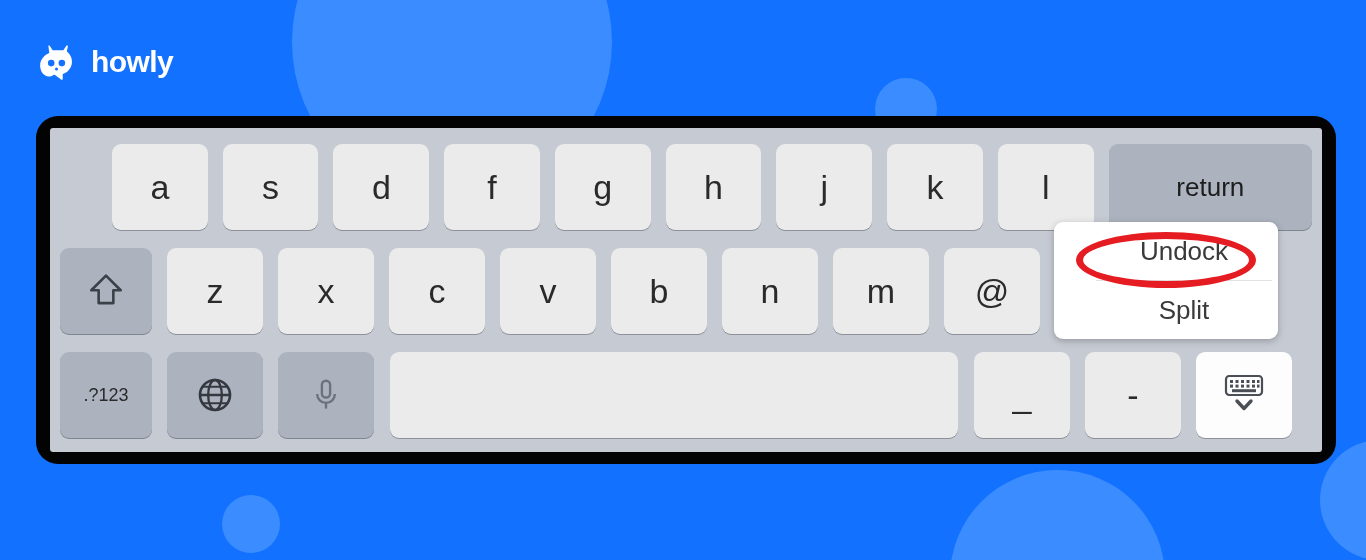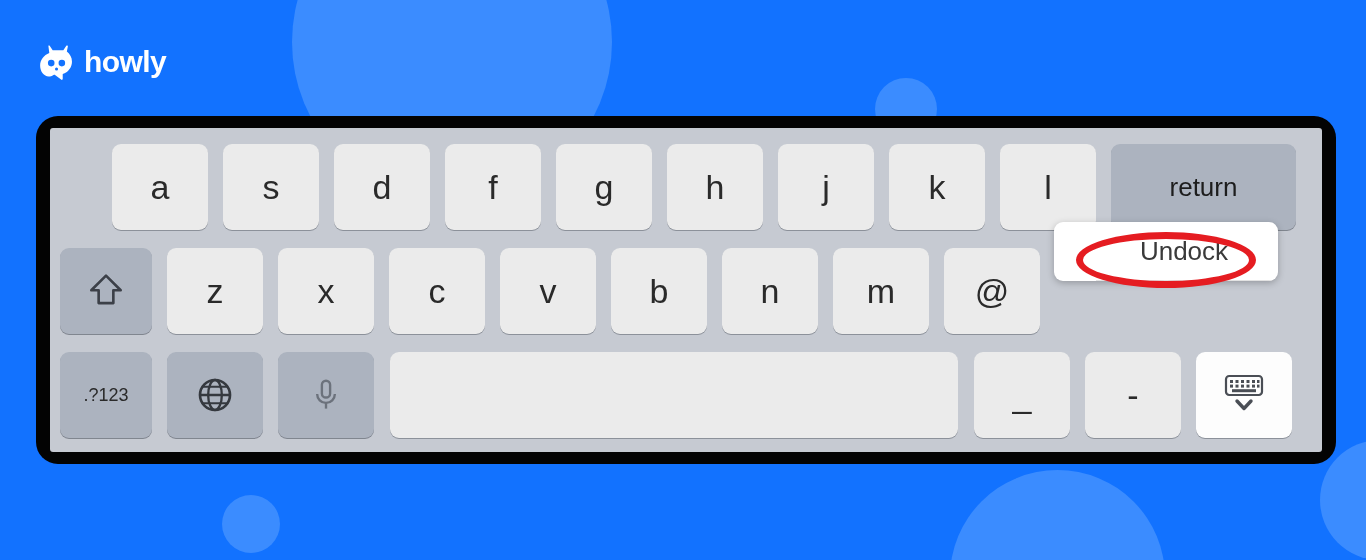--- a/index.html
+++ b/index.html
@@ -27,21 +27,21 @@
   .blob-bot-left { left: 222px;  top: 495px;  width: 58px;  height: 58px;  }
   .blob-bot-right{ left: 950px;  top: 470px;  width: 215px; height: 215px; }
   .blob-far-right{ left: 1320px; top: 440px;  width: 120px; height: 120px; }
 
   
   .logo {
     position: absolute;
     left: 36px; top: 40px;
     display: flex;
     align-items: center;
-    gap: 4px;
+    gap: 11px;
   }
   .logo-mark { width: 44px; height: 44px; display: block; }
   .logo-text {
     color: #ffffff;
     font-size: 30px;
     font-weight: bold;
     letter-spacing: -0.6px;
     line-height: 1;
   }
 
@@ -166,21 +166,21 @@
           <div class="key" style="width:96px">g</div>
           <div class="spacer" style="width:15px"></div>
           <div class="key" style="width:96px">h</div>
           <div class="spacer" style="width:15px"></div>
           <div class="key" style="width:96px">j</div>
           <div class="spacer" style="width:15px"></div>
           <div class="key" style="width:96px">k</div>
           <div class="spacer" style="width:15px"></div>
           <div class="key" style="width:96px">l</div>
           <div class="spacer" style="width:15px"></div>
-          <div class="key dark kb-return" style="width:185px">return</div>
+          <div class="key dark kb-return" style="width:204px">return</div>
         </div>
 
         <div class="row">
           <div class="key dark" style="width:92px">
             <span>
               <svg class="glyph" width="42" height="42" viewBox="0 0 24 24">
                 <path d="M12 3.2 3.6 11.6h4.2v7.3h8.4v-7.3h4.2z" fill="none" stroke="#3c4048" stroke-width="1.5" stroke-linejoin="round"></path>
               </svg>
             </span>
           </div>
@@ -256,19 +256,20 @@
               </svg>
             </span>
           </div>
         </div>
 
       </div>
 
       <div class="popup">
         <div class="popup-item">Undock</div>
         <div class="popup-sep"></div>
+        <div class="popup-item">Split</div>
       </div>
       <div class="annot-ellipse"></div>
 
     </div>
   </div>
 
 </div>
 
 </body></html>

